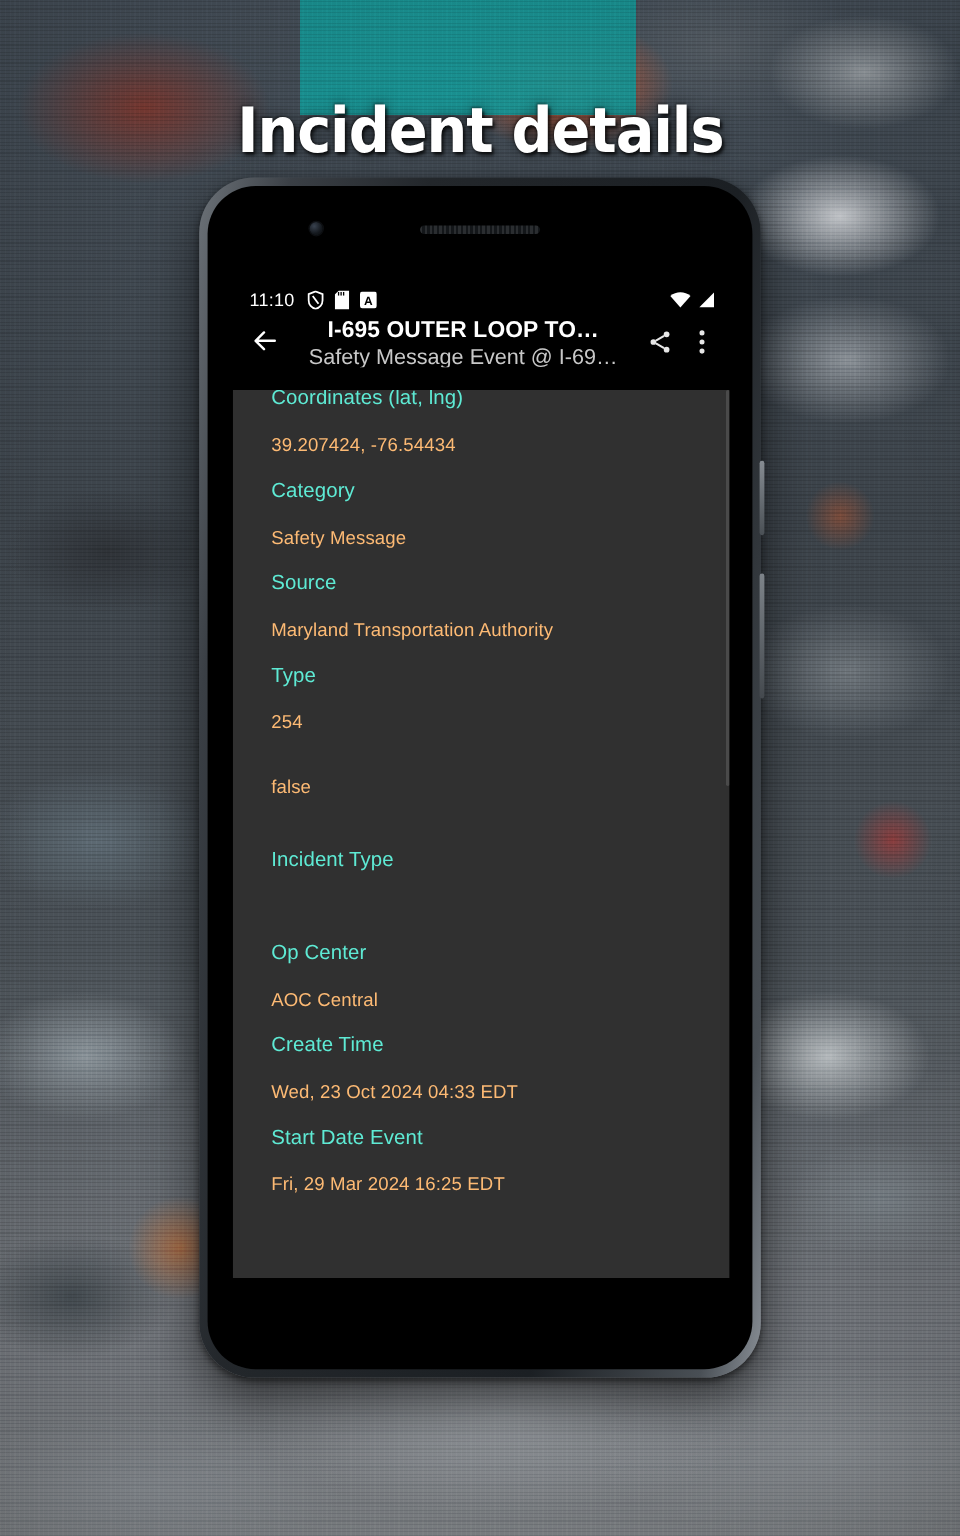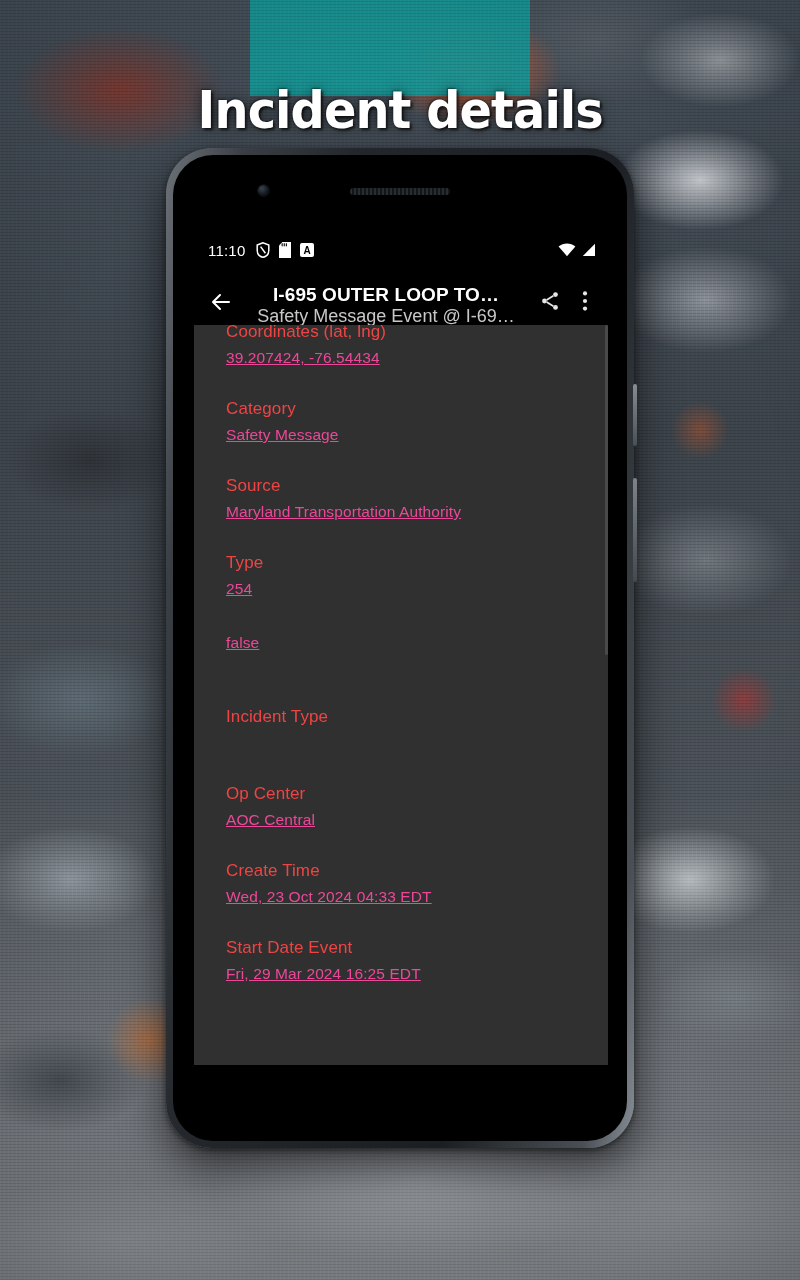--- a/index.html
+++ b/index.html
@@ -159,21 +159,21 @@
     font-family:"Liberation Sans", sans-serif;
   }
   .sb-left-icons { display:flex; align-items:center; gap:9px; margin-left:11px; }
   .sb-spacer { flex:1; }
   .sb-right-icons { display:flex; align-items:center; gap:4px; }
   .ico-shield svg, .ico-sd svg, .ico-a svg, .ico-wifi svg, .ico-signal svg { display:block; }
 
   
   .appbar {
     height:60px; background:#000;
-    display:flex; align-items:flex-end;
+    display:flex; align-items:flex-start;
     padding:0 8px 0 6px;
   }
   .ab-back {
     width:42px; height:42px; flex:0 0 42px;
     display:flex; align-items:center; justify-content:center;
   }
   .ab-titles {
     flex:1; min-width:0; text-align:center;
     padding:0 2px;
   }
@@ -200,26 +200,26 @@
     overflow:hidden;
   }
   .list {
     position:absolute; left:0; top:-14px; width:100%;
   }
   .row {
     padding:9px 16px 9px 32px;
     height:77px;
   }
   .row-label {
-    color:#ef4444; font-size:17px; line-height:23px;
+    color:#5eead4; font-size:17px; line-height:23px;
     letter-spacing:.1px;
   }
   .row-value {
-    color:#ec4899; font-size:15.5px; line-height:21px;
-    margin-top:4px; letter-spacing:.1px;text-decoration:underline;
+    color:#fdba74; font-size:15.5px; line-height:21px;
+    margin-top:18px; letter-spacing:.1px;
   }
   .row.dim .row-label { color:#7b7b7b; }
 
   
   .scroll-indicator {
     position:absolute; right:0; top:0;
     width:3px; height:330px;
     background:#4a4a4a; border-radius:2px;
   }
 </style>

